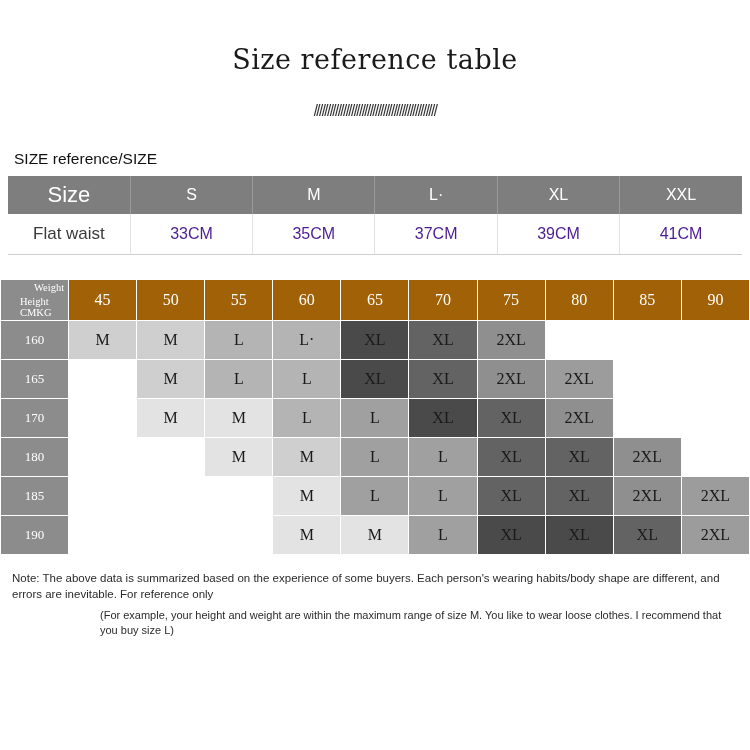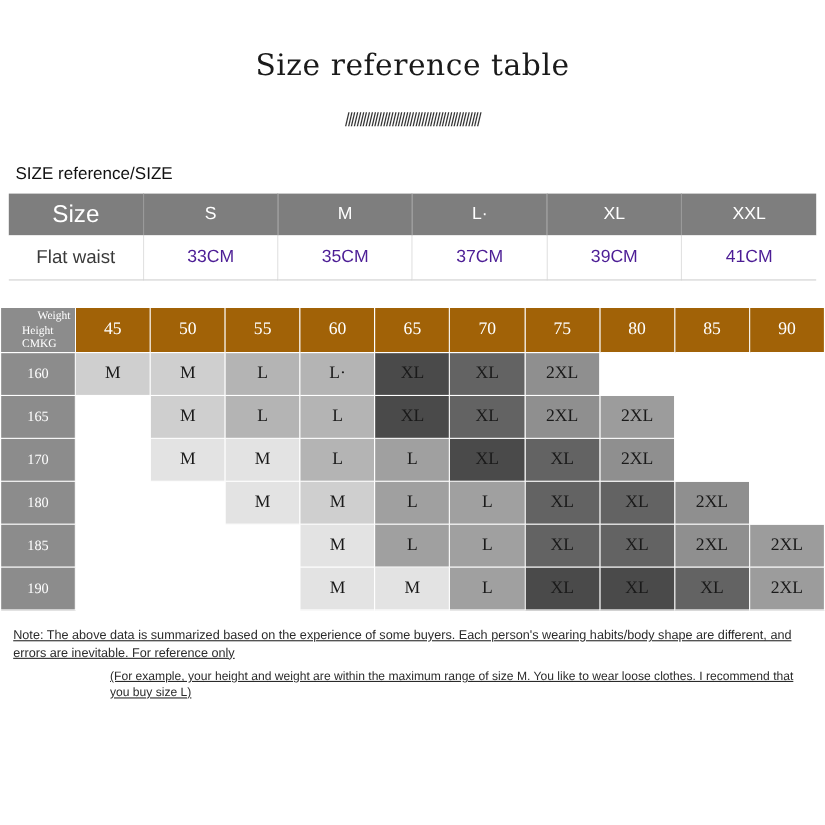--- a/index.html
+++ b/index.html
@@ -142,21 +142,20 @@
   .c-xl2 { background: #636363; color:#ffffff; }
   .c-2xl { background: #8f8f8f; color:#ffffff; }
   .c-2xl2{ background: #9c9c9c; color:#ffffff; }
 
   
   .note {
     margin: 16px 10px 0 12px;
     font-size: 11.5px;
     color: #2b2b2b;
     line-height: 1.35;
-    text-decoration: underline;
   }
   .note .line2 { }
   .note .line3 {
     margin-top: 6px;
     padding-left: 88px;
     font-size: 11px;
   }
 </style>
 </head>
 <body>

